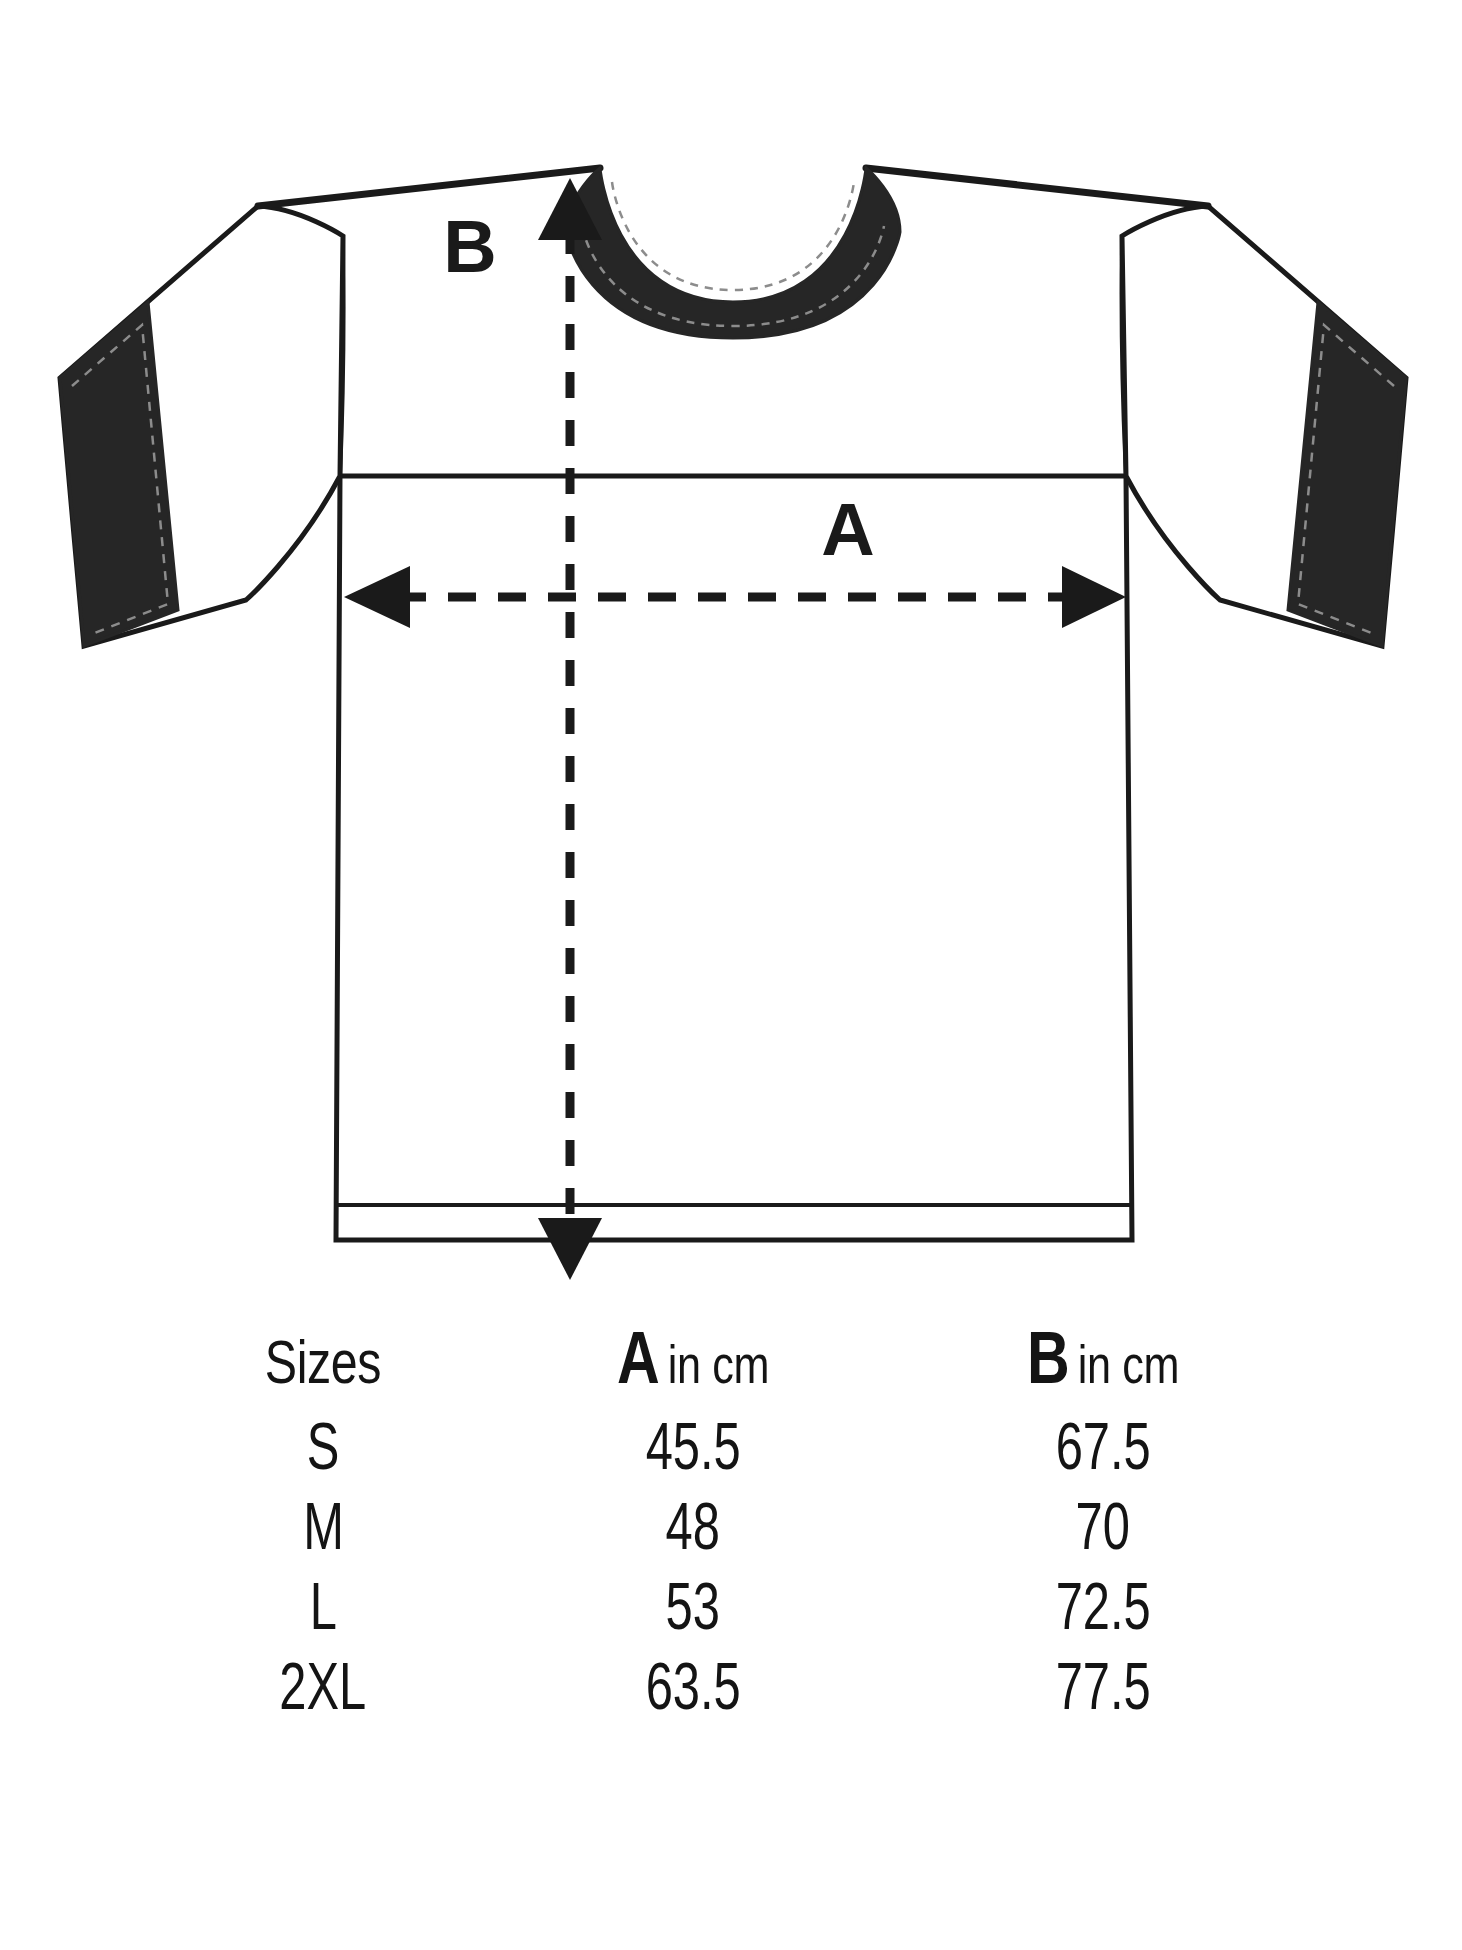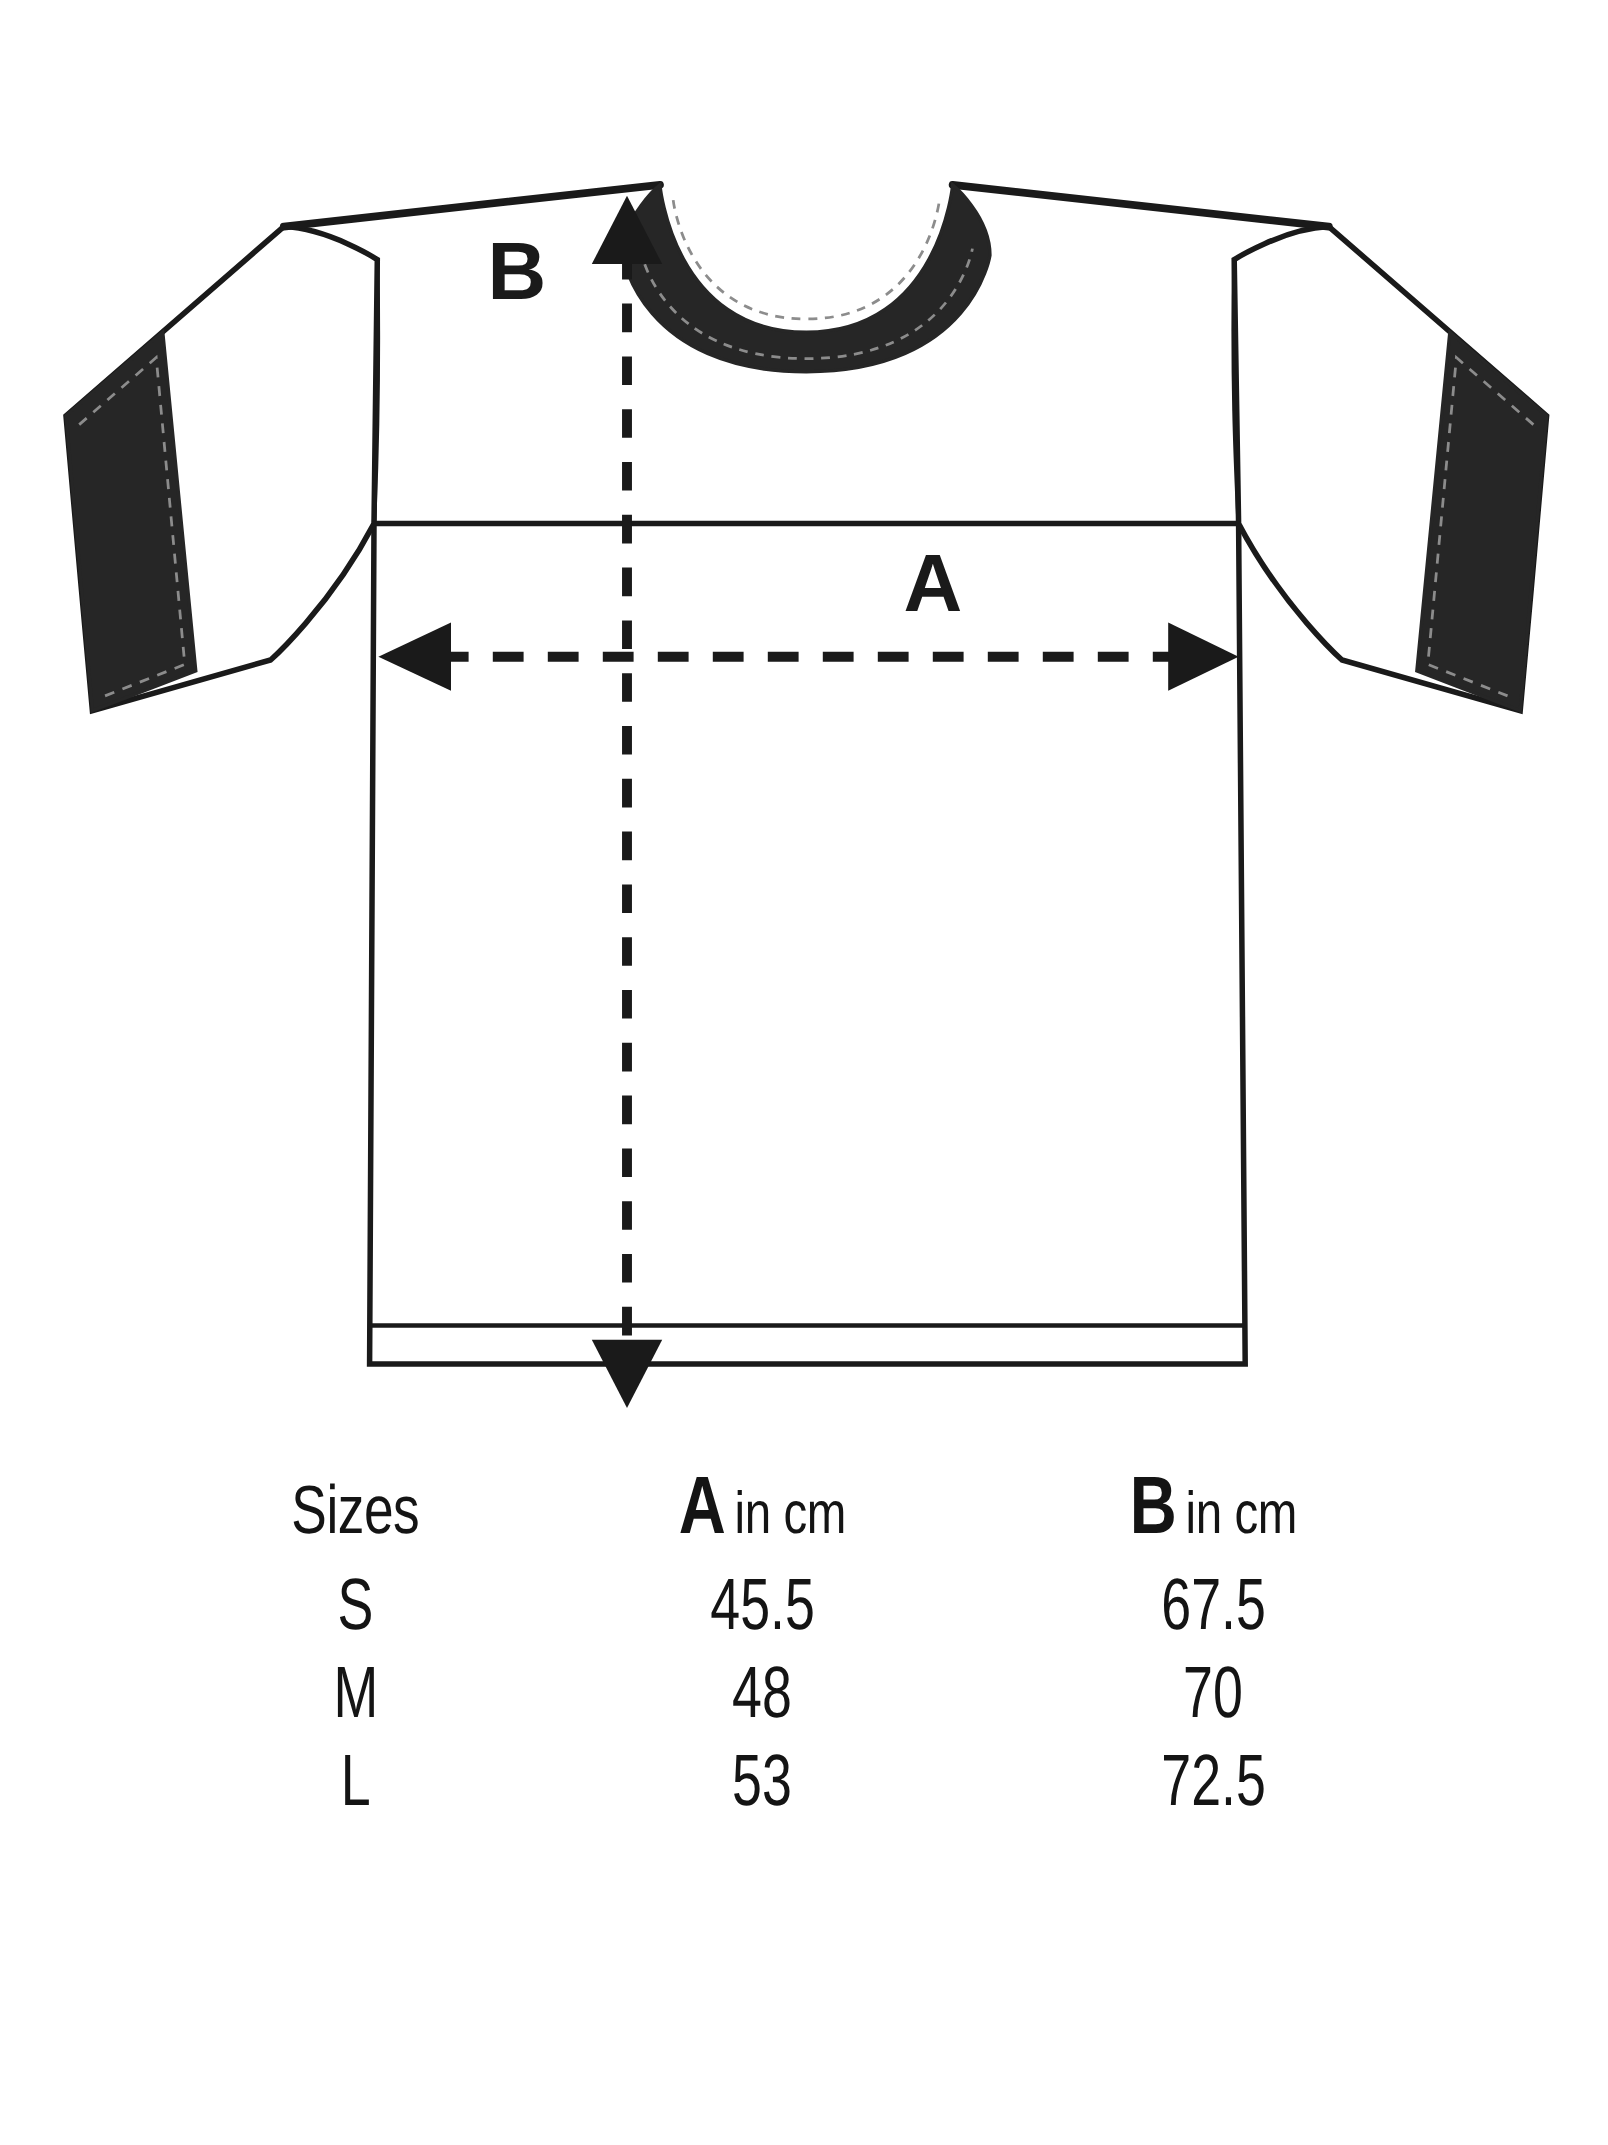--- a/index.html
+++ b/index.html
@@ -38,21 +38,21 @@
 
   
   #size-table {
     position: absolute;
     left: 0;
     top: 1316px;
     width: 1462px;
   }
   table.sizes {
     border-collapse: collapse;
-    margin: 11px;
+    margin: 0;
     width: 1150px;
     margin-left: 158px;
     table-layout: fixed;
   }
   table.sizes col.c-size  { width: 330px; }
   table.sizes col.c-a     { width: 410px; }
   table.sizes col.c-b     { width: 410px; }
 
   table.sizes th, table.sizes td {
     border: none;
@@ -194,17 +194,22 @@
         <tr>
           <td><span class="cellx">M</span></td>
           <td><span class="cellx">48</span></td>
           <td><span class="cellx">70</span></td>
         </tr>
         <tr>
           <td><span class="cellx">L</span></td>
           <td><span class="cellx">53</span></td>
           <td><span class="cellx">72.5</span></td>
         </tr>
+        <tr>
+          <td><span class="cellx">2XL</span></td>
+          <td><span class="cellx">63.5</span></td>
+          <td><span class="cellx">77.5</span></td>
+        </tr>
       </tbody>
     </table>
   </div>
 
 </div>
 
 </body></html>

